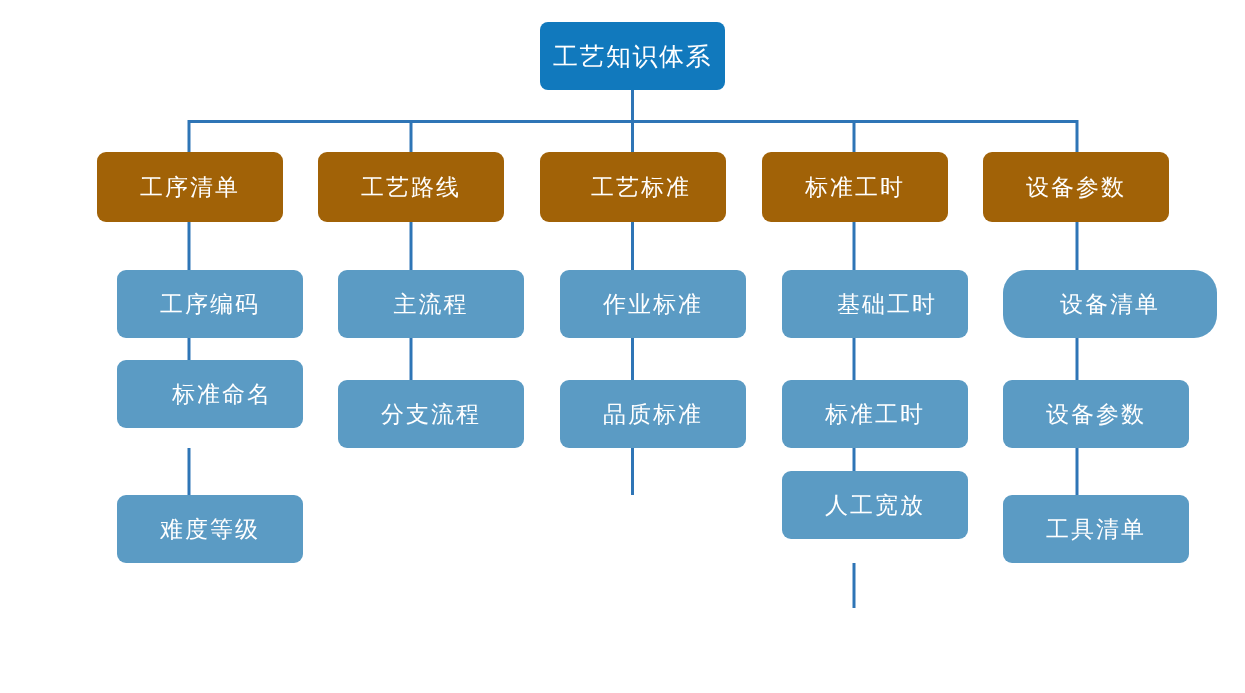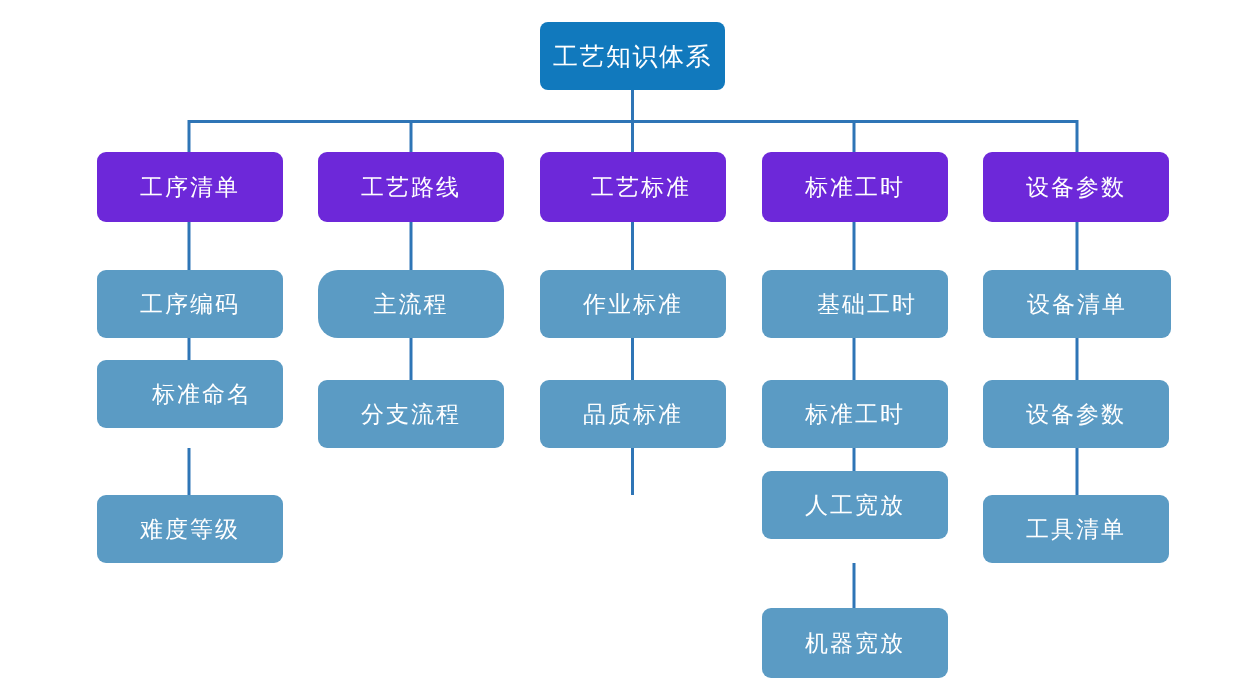--- a/index.html
+++ b/index.html
@@ -39,26 +39,27 @@
     white-space: nowrap;
     user-select: none;
   }
   .node-root {
     background: #1179bd;
     font-size: 25px;
     border-radius: 8px;
     letter-spacing: 1.5px;
   }
   .node-l1 {
-    background: #6d28d9;
+    background: #a16207;
     font-size: 23px;
   }
   .node-l2 {
     background: #5b9bc4;
     font-size: 23px;
+    margin-left: 20px;
   }
 </style>
 </head>
 <body>
 
 <div id="canvas">
 
   <svg id="connector-layer" viewBox="0 0 1245 693" xmlns="http://www.w3.org/2000/svg">
     <g stroke="#2e75b6" stroke-width="3" fill="none" stroke-linecap="butt">
 
@@ -105,36 +106,35 @@
   <div class="node node-l1" style="left:762px; top:152px; width:186px; height:70px;">标准工时</div>
 
   <div class="node node-l1" style="left:983px; top:152px; width:186px; height:70px;">设备参数</div>
 
   <div class="node node-l2" style="left:97px; top:270px; width:186px; height:68px;">工序编码</div>
 
   <div class="node node-l2" style="left:97px; top:360px; width:186px; height:68px;padding-left:24px;">标准命名</div>
 
   <div class="node node-l2" style="left:97px; top:495px; width:186px; height:68px;">难度等级</div>
 
-  <div class="node node-l2" style="left:318px; top:270px; width:186px; height:68px;border-radius:20px;">主流程</div>
+  <div class="node node-l2" style="left:318px; top:270px; width:186px; height:68px;">主流程</div>
 
   <div class="node node-l2" style="left:318px; top:380px; width:186px; height:68px;">分支流程</div>
 
   <div class="node node-l2" style="left:540px; top:270px; width:186px; height:68px;">作业标准</div>
 
   <div class="node node-l2" style="left:540px; top:380px; width:186px; height:68px;">品质标准</div>
 
 
   <div class="node node-l2" style="left:762px; top:270px; width:186px; height:68px;padding-left:24px;">基础工时</div>
 
   <div class="node node-l2" style="left:762px; top:380px; width:186px; height:68px;">标准工时</div>
 
   <div class="node node-l2" style="left:762px; top:471px; width:186px; height:68px;">人工宽放</div>
 
-  <div class="node node-l2" style="left:762px; top:608px; width:186px; height:70px;">机器宽放</div>
 
-  <div class="node node-l2" style="left:983px; top:270px; width:188px; height:68px;">设备清单</div>
+  <div class="node node-l2" style="left:983px; top:270px; width:214px; height:68px;border-radius:23px;">设备清单</div>
 
   <div class="node node-l2" style="left:983px; top:380px; width:186px; height:68px;">设备参数</div>
 
   <div class="node node-l2" style="left:983px; top:495px; width:186px; height:68px;">工具清单</div>
 
 </div>
 
 </body></html>

